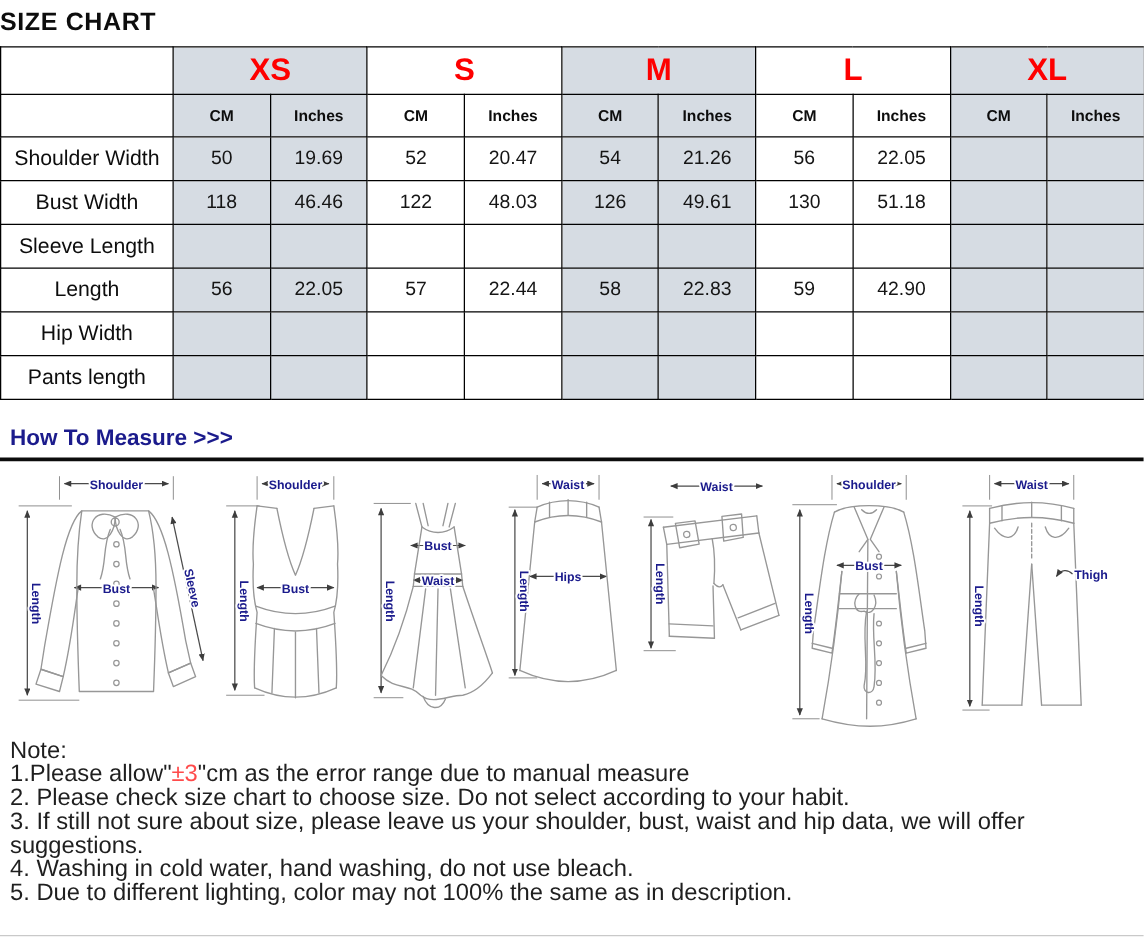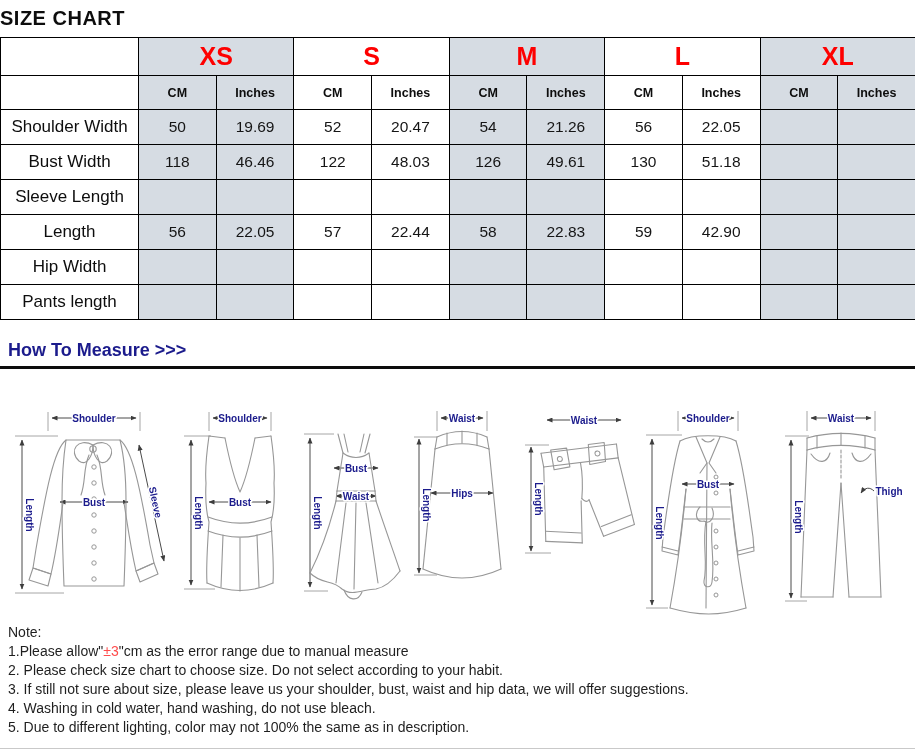--- a/index.html
+++ b/index.html
@@ -42,37 +42,36 @@
     margin: 20px 0 5px 8px;
     font-size: 18px; font-weight: bold;
     color: #1b1b8c;
   }
   .divider { width: 915px; height: 3px; background: #0c0c0c; }
 
   
   .figures {
     width: 915px; height: 214px;
     display: flex; justify-content: space-between; align-items: flex-start;
-    padding: 4px 8px 0 8px;
-    margin-top: 32px;
+    padding: 4px 24px 0 8px;
   }
   .cloth { stroke: #979797; stroke-width: 1.1; fill: none; stroke-linecap: round; stroke-linejoin: round; }
   .mline { stroke: #4a4a4a; stroke-width: 1; fill: none; }
   .guide { stroke: #8f8f8f; stroke-width: 0.8; }
   .btn   { stroke: #979797; stroke-width: 1; fill: none; }
   .mlabel {
     font-family: "Liberation Sans", sans-serif;
     font-size: 10px; font-weight: bold;
     fill: #1b1b8c;
     paint-order: stroke; stroke: #ffffff; stroke-width: 3px; stroke-linejoin: round;
     text-anchor: middle;
   }
 
   
-  .notes { padding: 8px 19px 0 8px; font-size: 14px; line-height: 19px; color: #1f1f1f; }
+  .notes { padding: 8px 19px 0 8px; font-size: 19px; line-height: 19px; color: #1f1f1f; }
   .notes .em-red { color: #ff4b4b; }
   .bottom-rule { position: absolute; left: 0; bottom: 1px; width: 915px; border-top: 1px solid #c9c9c9; }
 </style>
 </head>
 <body>
 
 <svg width="0" height="0" style="position:absolute">
   <defs>
     <marker id="ae" markerWidth="8" markerHeight="8" refX="5.5" refY="2.5" orient="auto" markerUnits="userSpaceOnUse">
       <path d="M0,0 L6,2.5 L0,5 Z" fill="#3d3d3d"></path>

